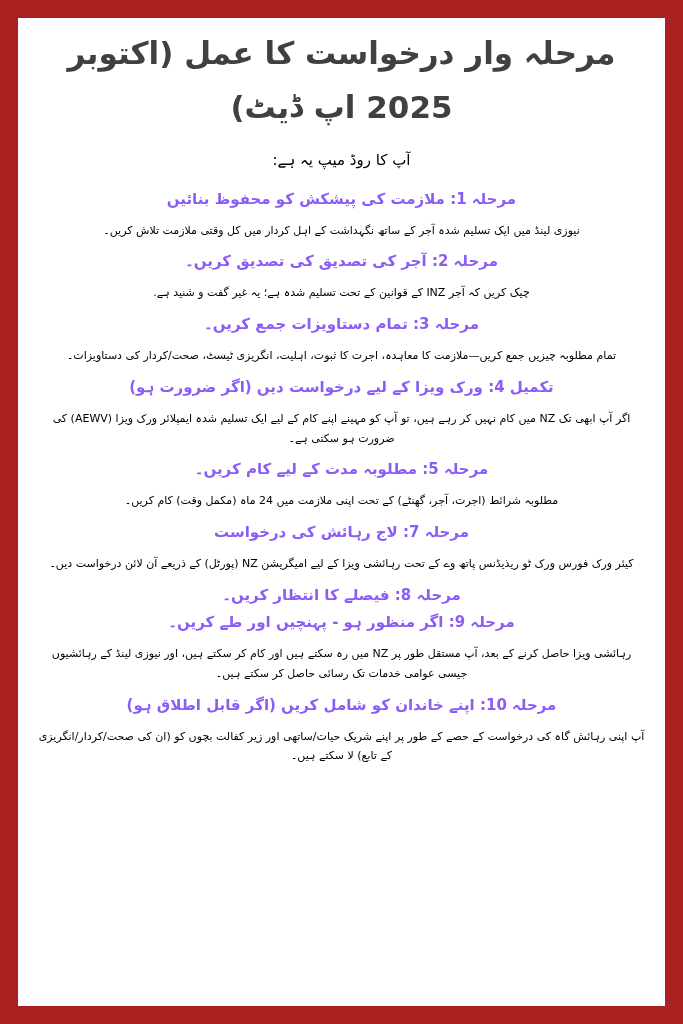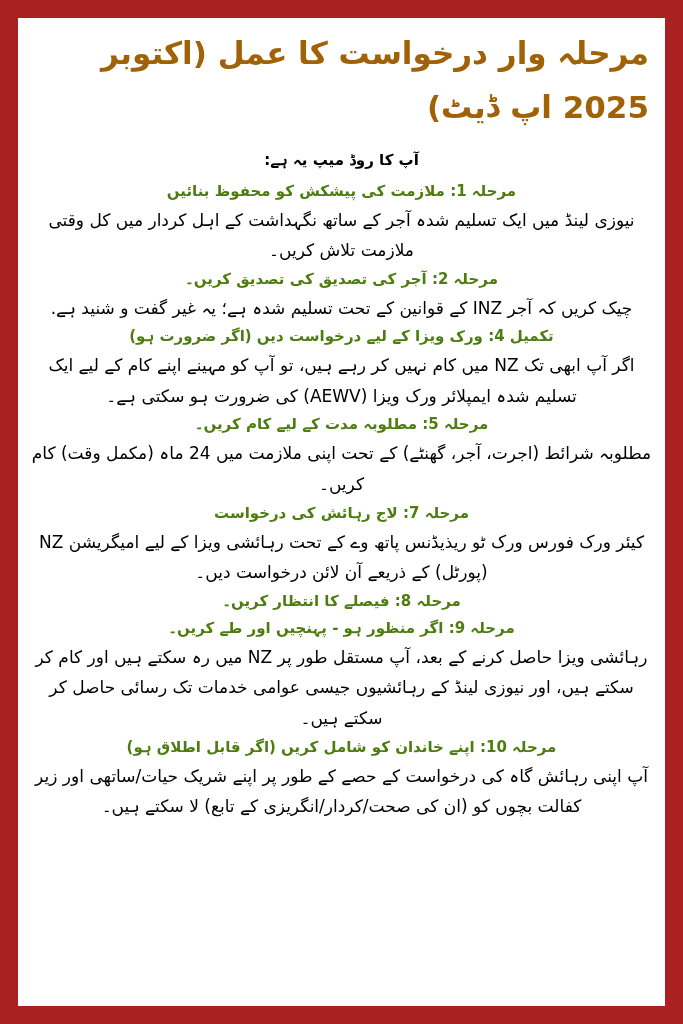--- a/index.html
+++ b/index.html
@@ -27,56 +27,60 @@
   .doc-title {
     color: #28289a;
     font-size: 31px;
     font-weight: bold;
     line-height: 1.75;
     margin: 6px 6px 12px 6px;
   }
   .intro-line {
     color: #000000;
     font-size: 15px;
-    font-weight: bold;
+    font-weight: normal;
     line-height: 1.8;
-    margin: 4px;
+    margin: 12px;
   }
   .step-heading {
-    color: #4d7c0f;
+    color: #8b5cf6;
     font-size: 15px;
     font-weight: bold;
     line-height: 1.8;
     margin: 0;
   }
   .step-body {
     color: #000000;
-    font-size: 17px;
+    font-size: 11px;
     font-weight: normal;
     line-height: 1.8;
-    margin: 0;
+    margin: 8px;
   }
 </style>
 </head>
 <body style="border-color: rgb(171, 33, 33);">
 
 <div class="page">
-  <h1 class="doc-title" style="color: #a16207; text-align: right;">مرحلہ وار درخواست کا عمل (اکتوبر 2025 اپ ڈیٹ)</h1>
+  <h1 class="doc-title" style="color: #404040;">مرحلہ وار درخواست کا عمل (اکتوبر 2025 اپ ڈیٹ)</h1>
   <p class="intro-line">آپ کا روڈ میپ یہ ہے:</p>
   <div id="steps-list">
   <div class="step">
     <p class="step-heading">مرحلہ 1: ملازمت کی پیشکش کو محفوظ بنائیں</p>
     <p class="step-body">نیوزی لینڈ میں ایک تسلیم شدہ آجر کے ساتھ نگہداشت کے اہل کردار میں کل وقتی ملازمت تلاش کریں۔</p>
   </div>
 
   <div class="step">
     <p class="step-heading">مرحلہ 2: آجر کی تصدیق کی تصدیق کریں۔</p>
     <p class="step-body">چیک کریں کہ آجر INZ کے قوانین کے تحت تسلیم شدہ ہے؛ یہ غیر گفت و شنید ہے.</p>
   </div>
 
+  <div class="step">
+    <p class="step-heading">مرحلہ 3: تمام دستاویزات جمع کریں۔</p>
+    <p class="step-body">تمام مطلوبہ چیزیں جمع کریں—ملازمت کا معاہدہ، اجرت کا ثبوت، اہلیت، انگریزی ٹیسٹ، صحت/کردار کی دستاویزات۔</p>
+  </div>
 
   <div class="step">
     <p class="step-heading">تکمیل 4: ورک ویزا کے لیے درخواست دیں (اگر ضرورت ہو)</p>
     <p class="step-body">اگر آپ ابھی تک NZ میں کام نہیں کر رہے ہیں، تو آپ کو مہینے اپنے کام کے لیے ایک تسلیم شدہ ایمپلائر ورک ویزا (AEWV) کی ضرورت ہو سکتی ہے۔</p>
   </div>
 
   <div class="step">
     <p class="step-heading">مرحلہ 5: مطلوبہ مدت کے لیے کام کریں۔</p>
     <p class="step-body">مطلوبہ شرائط (اجرت، آجر، گھنٹے) کے تحت اپنی ملازمت میں 24 ماہ (مکمل وقت) کام کریں۔</p>
   </div>

